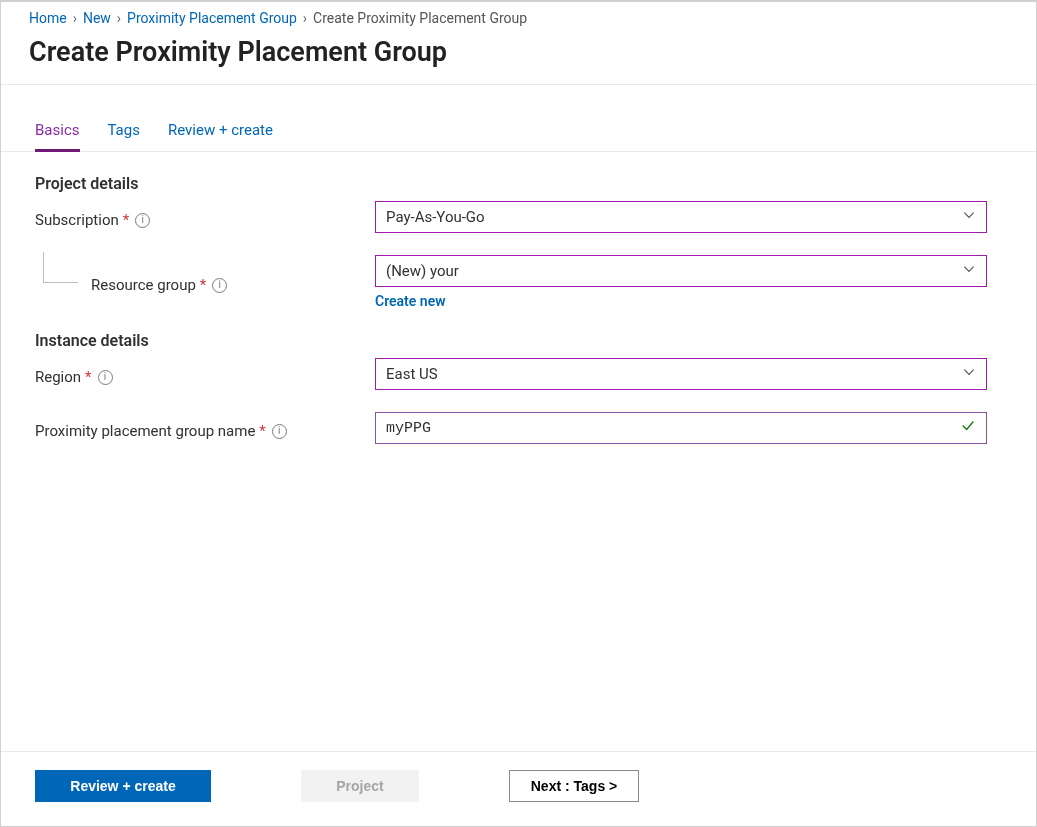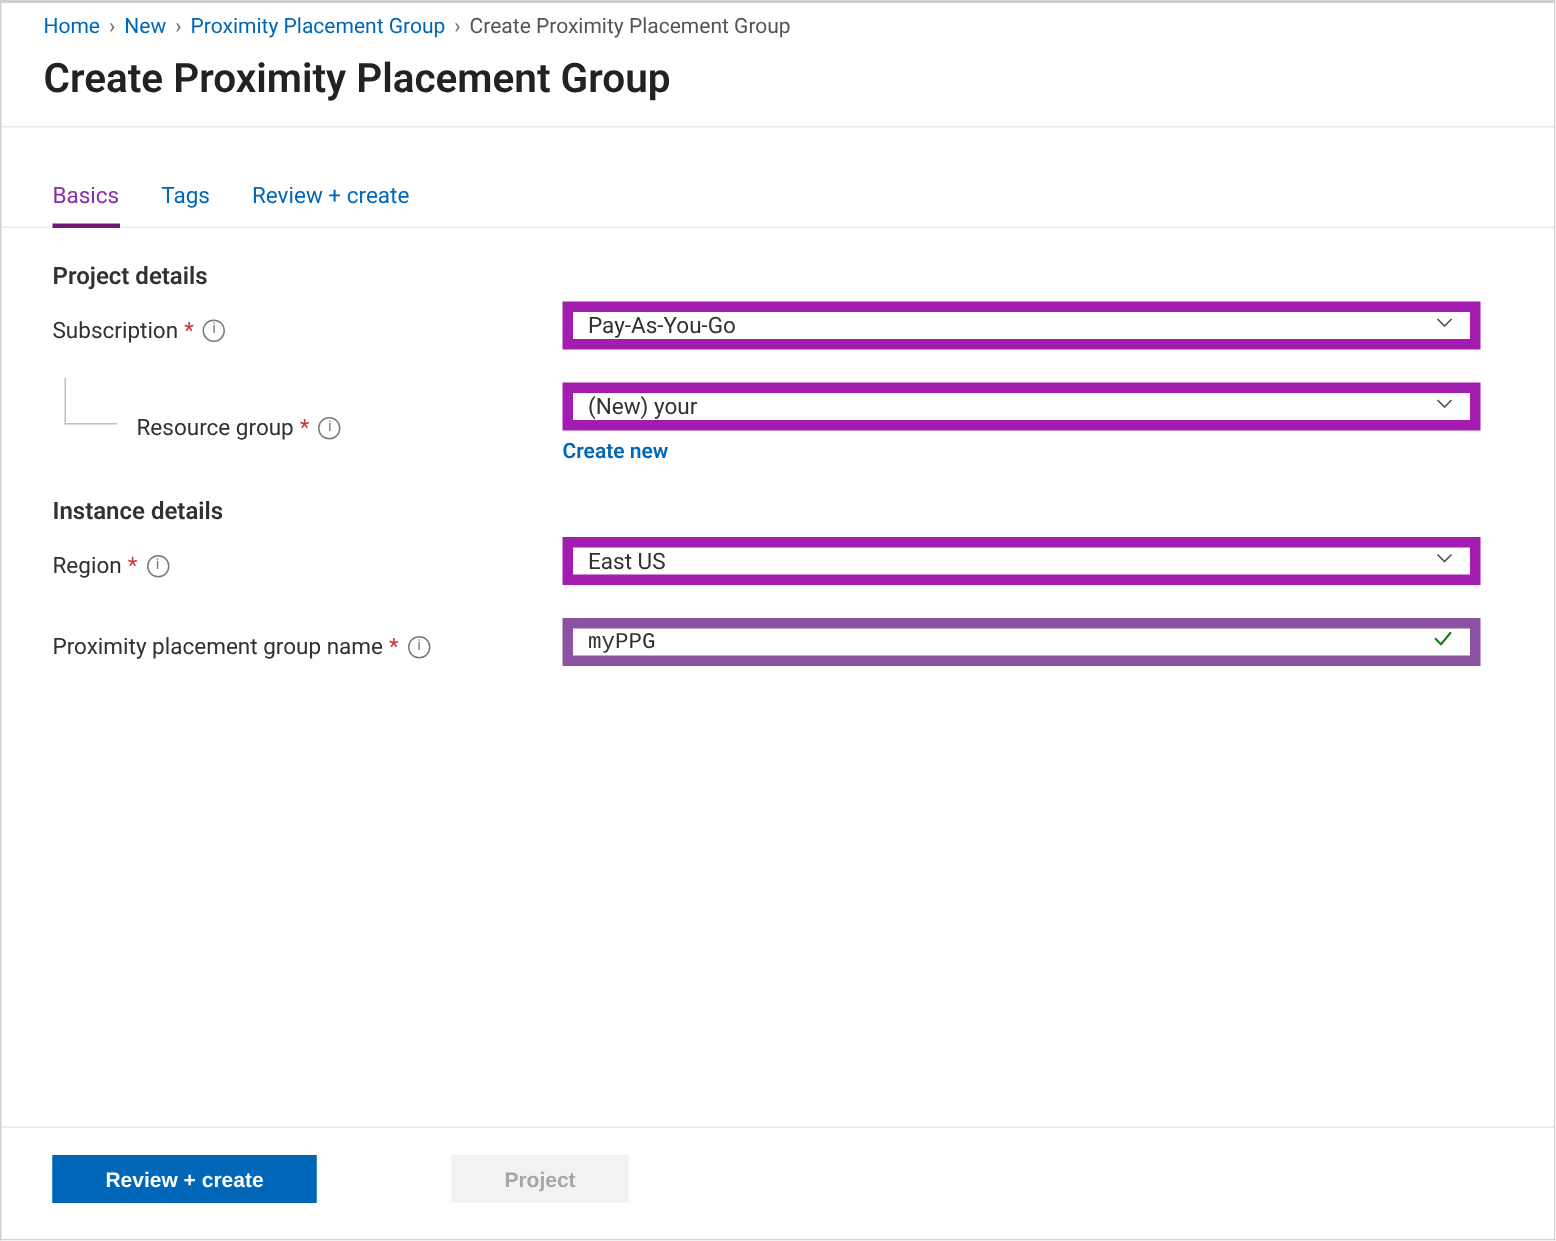--- a/index.html
+++ b/index.html
@@ -120,21 +120,21 @@
     font-size:10px;
     color:#7a7a7a;
     margin-left:4px;
     line-height:1;
     cursor:default;
   }
   .field-col { flex:1; max-width:612px; }
   .select, .text-input {
     width:100%;
     height:32px;
-    border:7px solid #a21caf;
+    border:1px solid #a21caf;
     background:#fff;
     padding:0 34px 0 10px;
     font-size:15px;
     color:#323130;
     position:relative;
     display:flex;
     align-items:center;
     cursor:pointer;
   }
   .select .chev {
@@ -301,15 +301,16 @@
             </span>
           </div>
         </div>
       </div>
     </div>
   </div>
 
   <div class="footer">
     <button class="btn primary">Review + create</button>
     <button class="btn disabled">Project</button>
+    <button class="btn secondary">Next : Tags &gt;</button>
   </div>
 
 </div>
 
 </body></html>

